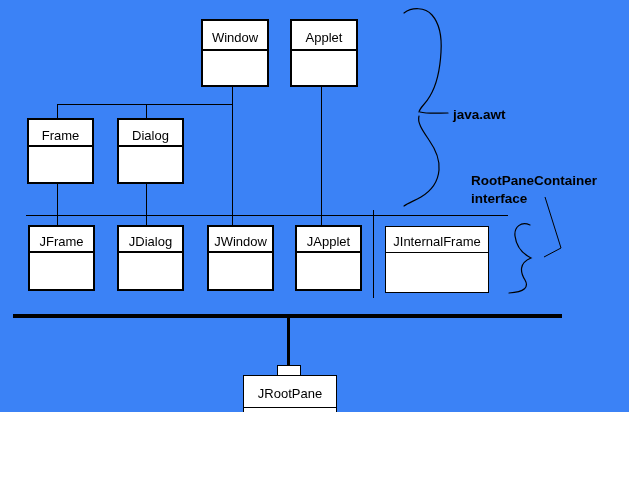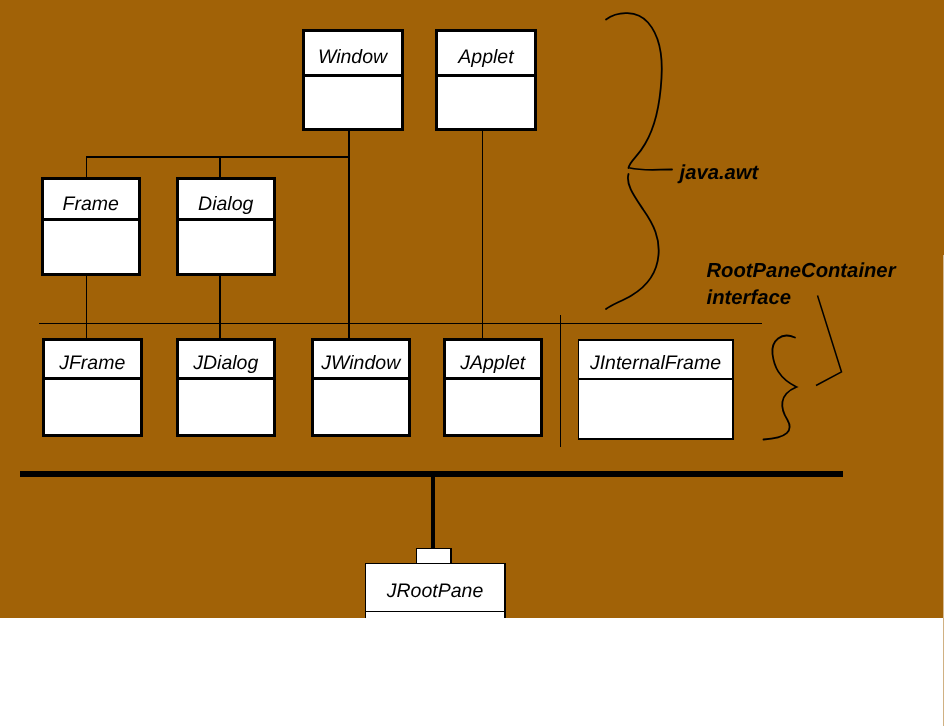--- a/index.html
+++ b/index.html
@@ -4,23 +4,22 @@
 <style>
   html, body {
     margin: 0;
     padding: 0;
     background: #ffffff;
   }
   .canvas {
     position: relative;
     width: 629px;
     height: 412px;
-    background: #a16207;
+    background: #3b82f6;
     overflow: hidden;
-    font-style: italic;
   }
   svg { display: block; }
 
   .box2 { fill: #ffffff; stroke: #000000; stroke-width: 2; shape-rendering: crispEdges; }
   .box1 { fill: #ffffff; stroke: #000000; stroke-width: 1; shape-rendering: crispEdges; }
   .sep2 { stroke: #000000; stroke-width: 2; shape-rendering: crispEdges; }
   .sep1 { stroke: #000000; stroke-width: 1; shape-rendering: crispEdges; }
   .ln   { stroke: #000000; stroke-width: 1; shape-rendering: crispEdges; }
   .thick-h { stroke: #000000; stroke-width: 4; shape-rendering: crispEdges; }
   .thick-v { stroke: #000000; stroke-width: 3; shape-rendering: crispEdges; }

